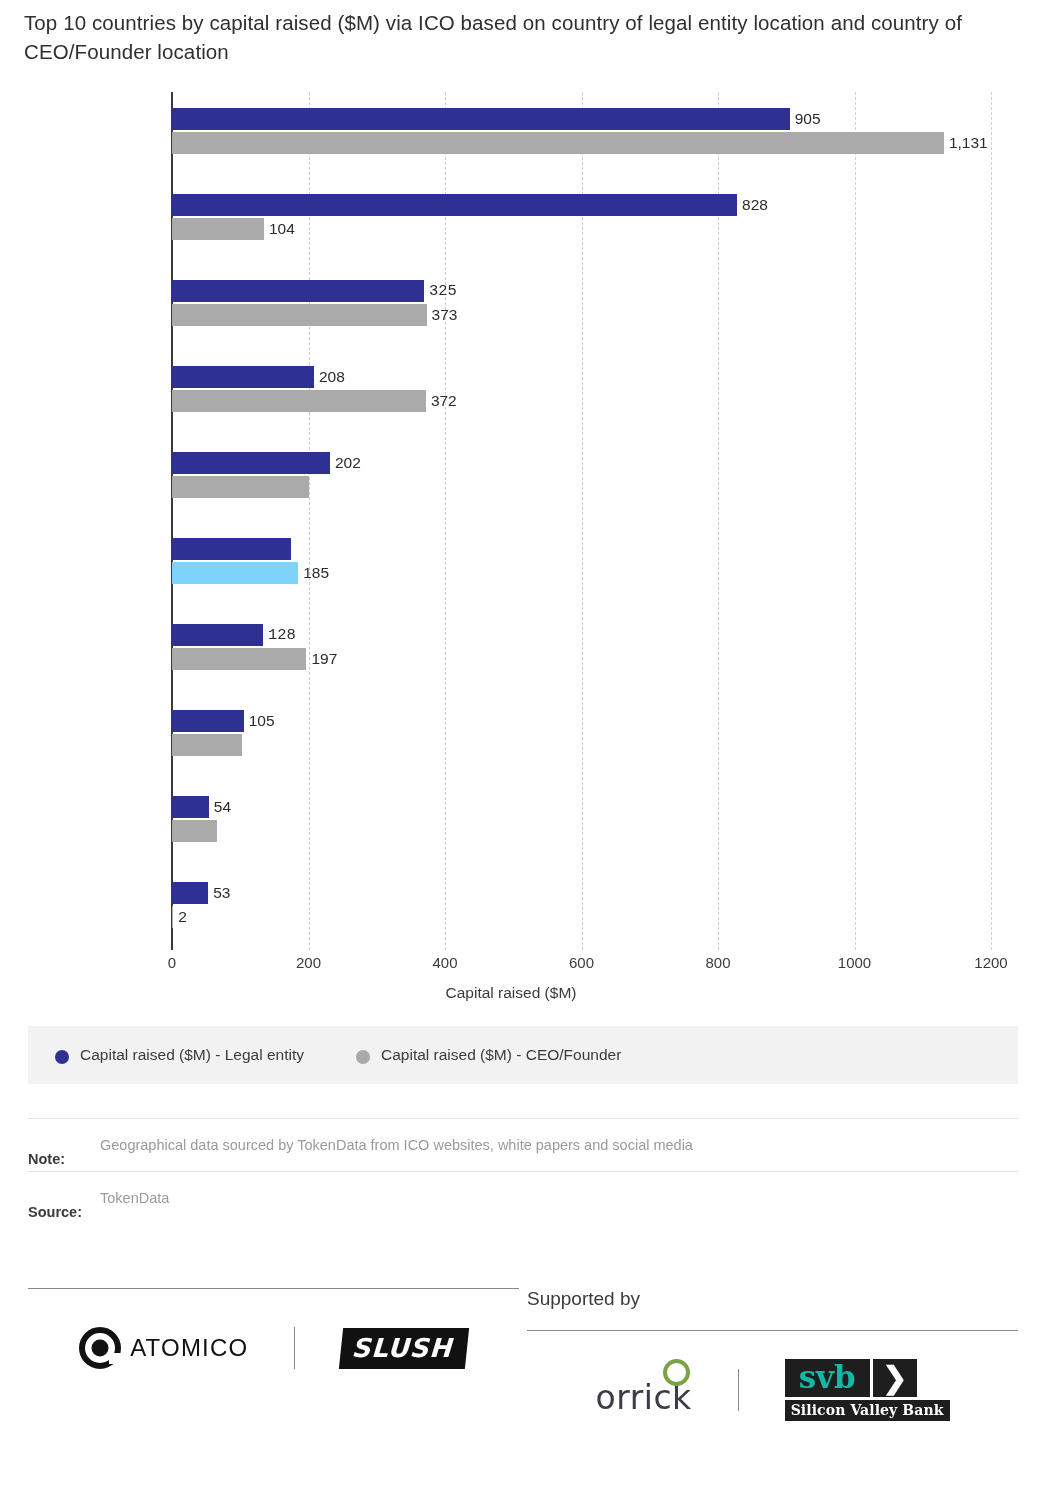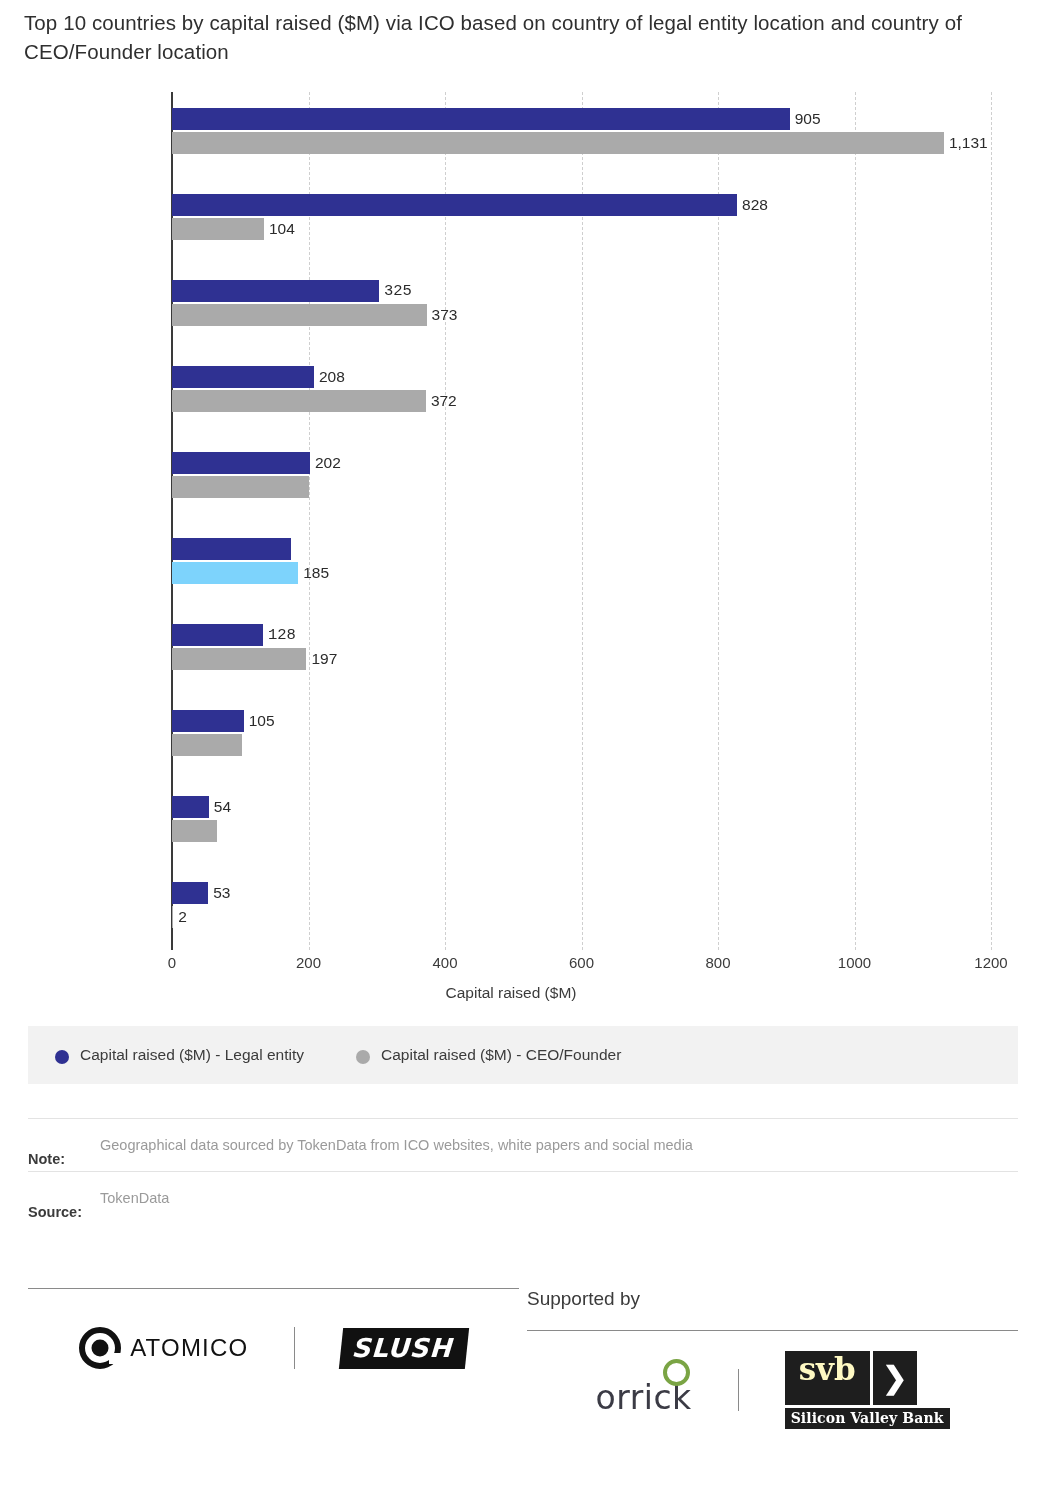--- a/index.html
+++ b/index.html
@@ -245,24 +245,24 @@
     width: 27px; height: 27px;
     border: 4px solid #7aa444;
     border-radius: 50%;
   }
 
   
   .svb { display: flex; flex-direction: column; align-items: stretch; }
   .svb-top { display: flex; }
   .svb-mark {
     background: #1e1e1e;
-    color: #fef9c3;
+    color: #14b8a6;
     font-size: 31px;
     font-weight: 700;
-    padding: 2px 14px 20px;
+    padding: 2px 14px 4px;
     font-family: "DejaVu Serif", serif;
     line-height: 1.05;
   }
   .svb-chev {
     background: #1e1e1e;
     color: #fff;
     margin-left: 3px;
     width: 44px;
     display: flex;
     align-items: center;
@@ -314,39 +314,39 @@
             <div class="cat-label"></div>
             <div class="bar legal" style="width: 565.11px; background: rgb(47, 49, 146);">
               <span class="bar-value">828</span>
             </div>
             <div class="bar founder" style="width: 92px; background: rgb(170, 170, 170);">
               <span class="bar-value">104</span>
             </div>
           </div>
           <div class="row" style="top: 182px;">
             <div class="cat-label"></div>
-            <div class="bar legal" style="width: 207px; background: rgb(47, 49, 146); font-family: Liberation Mono, monospace;">
+            <div class="bar legal" style="width: 252px; background: rgb(47, 49, 146); font-family: Liberation Mono, monospace;">
               <span class="bar-value">325</span>
             </div>
             <div class="bar founder" style="width: 254.572px; background: rgb(170, 170, 170);">
               <span class="bar-value">373</span>
             </div>
           </div>
           <div class="row" style="top: 268px;">
             <div class="cat-label"></div>
             <div class="bar legal" style="width: 141.96px; background: rgb(47, 49, 146);">
               <span class="bar-value">208</span>
             </div>
             <div class="bar founder" style="width: 253.89px; background: rgb(170, 170, 170);">
               <span class="bar-value">372</span>
             </div>
           </div>
           <div class="row" style="top: 354px;">
             <div class="cat-label"></div>
-            <div class="bar legal" style="width: 138px; background: rgb(47, 49, 146);">
+            <div class="bar legal" style="width: 158px; background: rgb(47, 49, 146);">
               <span class="bar-value">202</span>
             </div>
             <div class="bar founder" style="width: 137.183px; background: rgb(170, 170, 170);"></div>
           </div>
           <div class="row" style="top: 440px;">
             <div class="cat-label"></div>
             <div class="bar legal" style="width: 118.755px; background: rgb(47, 49, 146);"></div>
             <div class="bar founder" style="width: 126.263px; background: #7dd3fc;">
               <span class="bar-value">185</span>
             </div>

